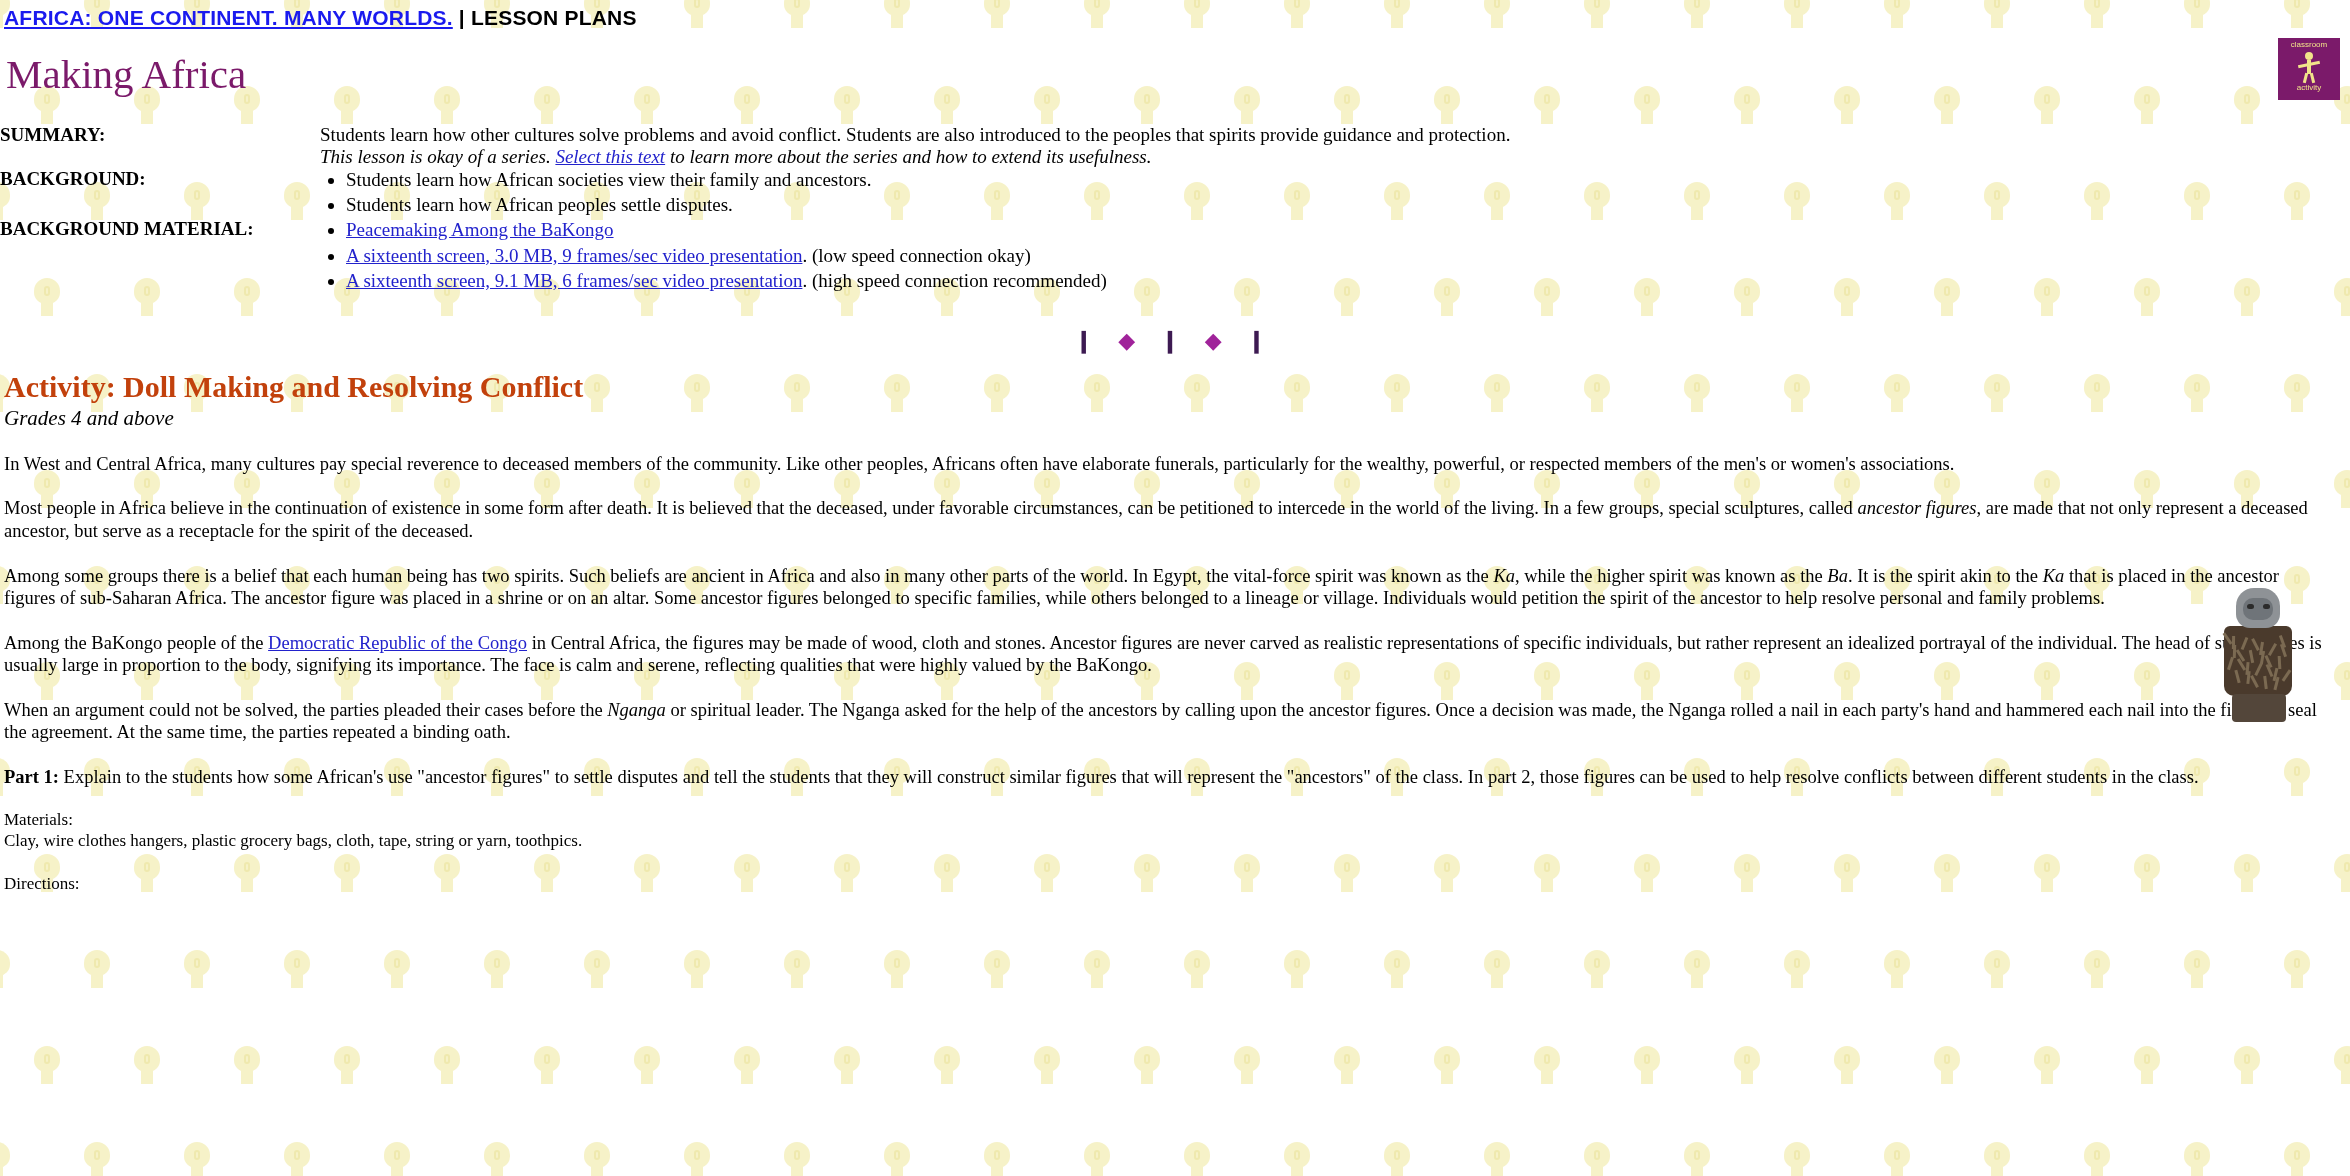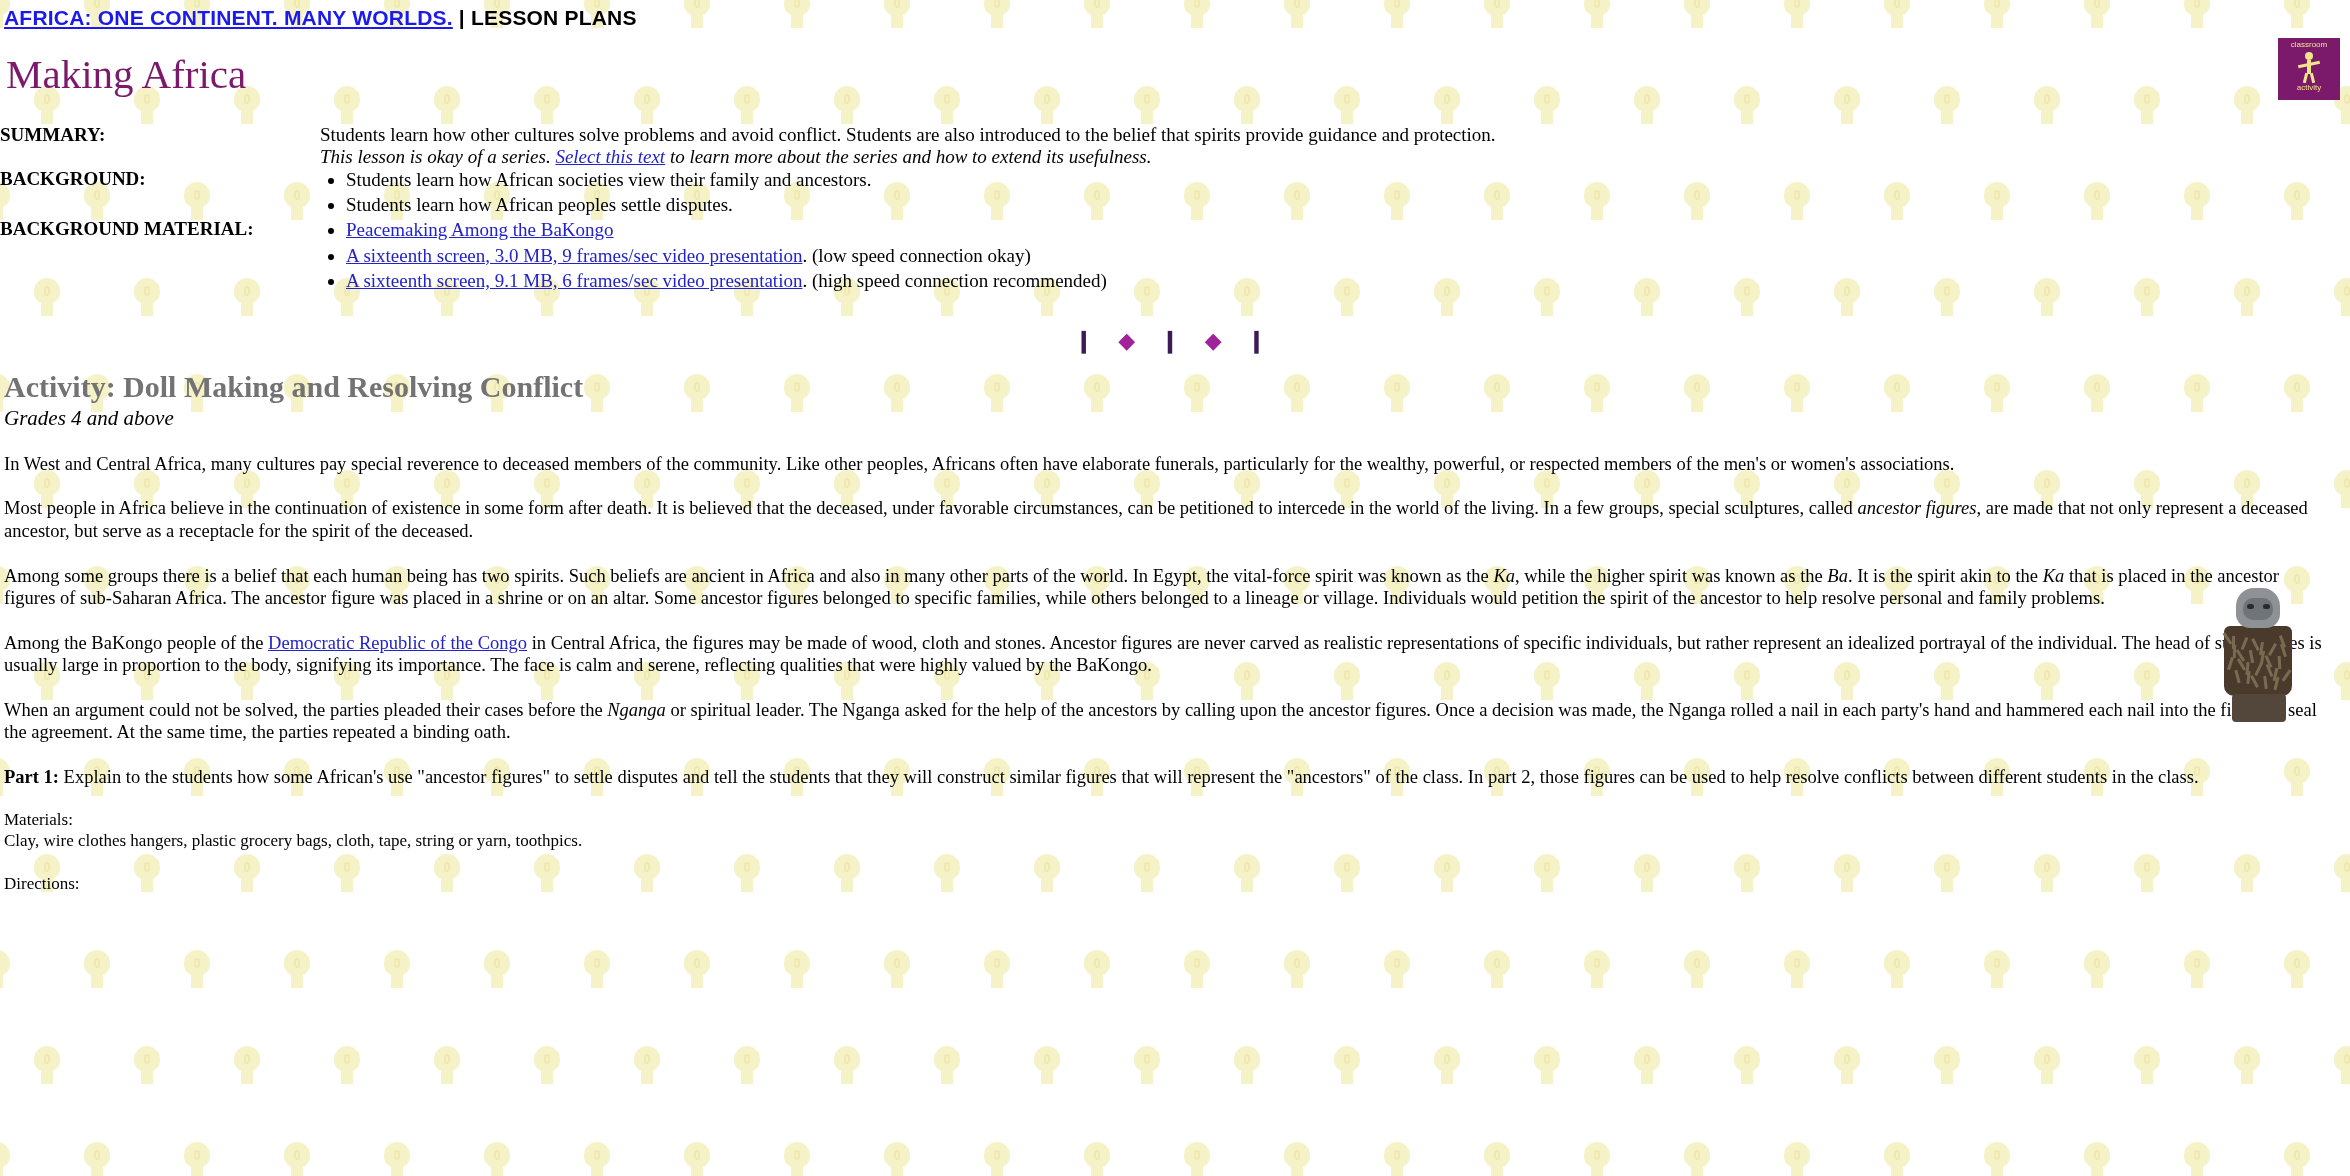--- a/index.html
+++ b/index.html
@@ -190,21 +190,21 @@
     margin: 34px 0 16px 0;
     color: #7b1a6a;
     font-size: 22px;
     letter-spacing: 10px;
     font-family: "Liberation Serif", serif;
   }
   .divider .bar { color: #3d1a52; font-weight: bold; }
   .divider .dia { color: #a0239a; }
   h2.activity {
     font-family: "Liberation Serif", serif;
-    color: #737373;
+    color: #c2410c;
     font-size: 30px;
     margin: 4px 0 0 4px;
     font-weight: bold;
   }
   .grades {
     font-style: italic;
     font-size: 21px;
     margin: 2px 0 0 4px;
   }
   .body-text {
@@ -1854,21 +1854,21 @@
     <span class="badge-bottom">activity</span>
   </div>
 
   <h1 class="title">Making Africa</h1>
 
   <table class="meta">
     <tbody>
         <tr>
       <td class="label">SUMMARY:</td>
       <td class="value">
-        <p>Students learn how other cultures solve problems and avoid conflict. Students are also introduced to the belief that spirits provide guidance and protection.</p>
+        <p>Students learn how other cultures solve problems and avoid conflict. Students are also introduced to the peoples that spirits provide guidance and protection.</p>
         <p class="series-note"><span>This lesson is okay of a series. </span><a href="#">Select this text</a><span> to learn more about the series and how to extend its usefulness.</span></p>
       </td>
     </tr>
     <tr>
       <td class="label">BACKGROUND:</td>
       <td class="value">
         <ul class="bullets">
           <li>Students learn how African societies view their family and ancestors.</li>
           <li>Students learn how African peoples settle disputes.</li>
         </ul>

